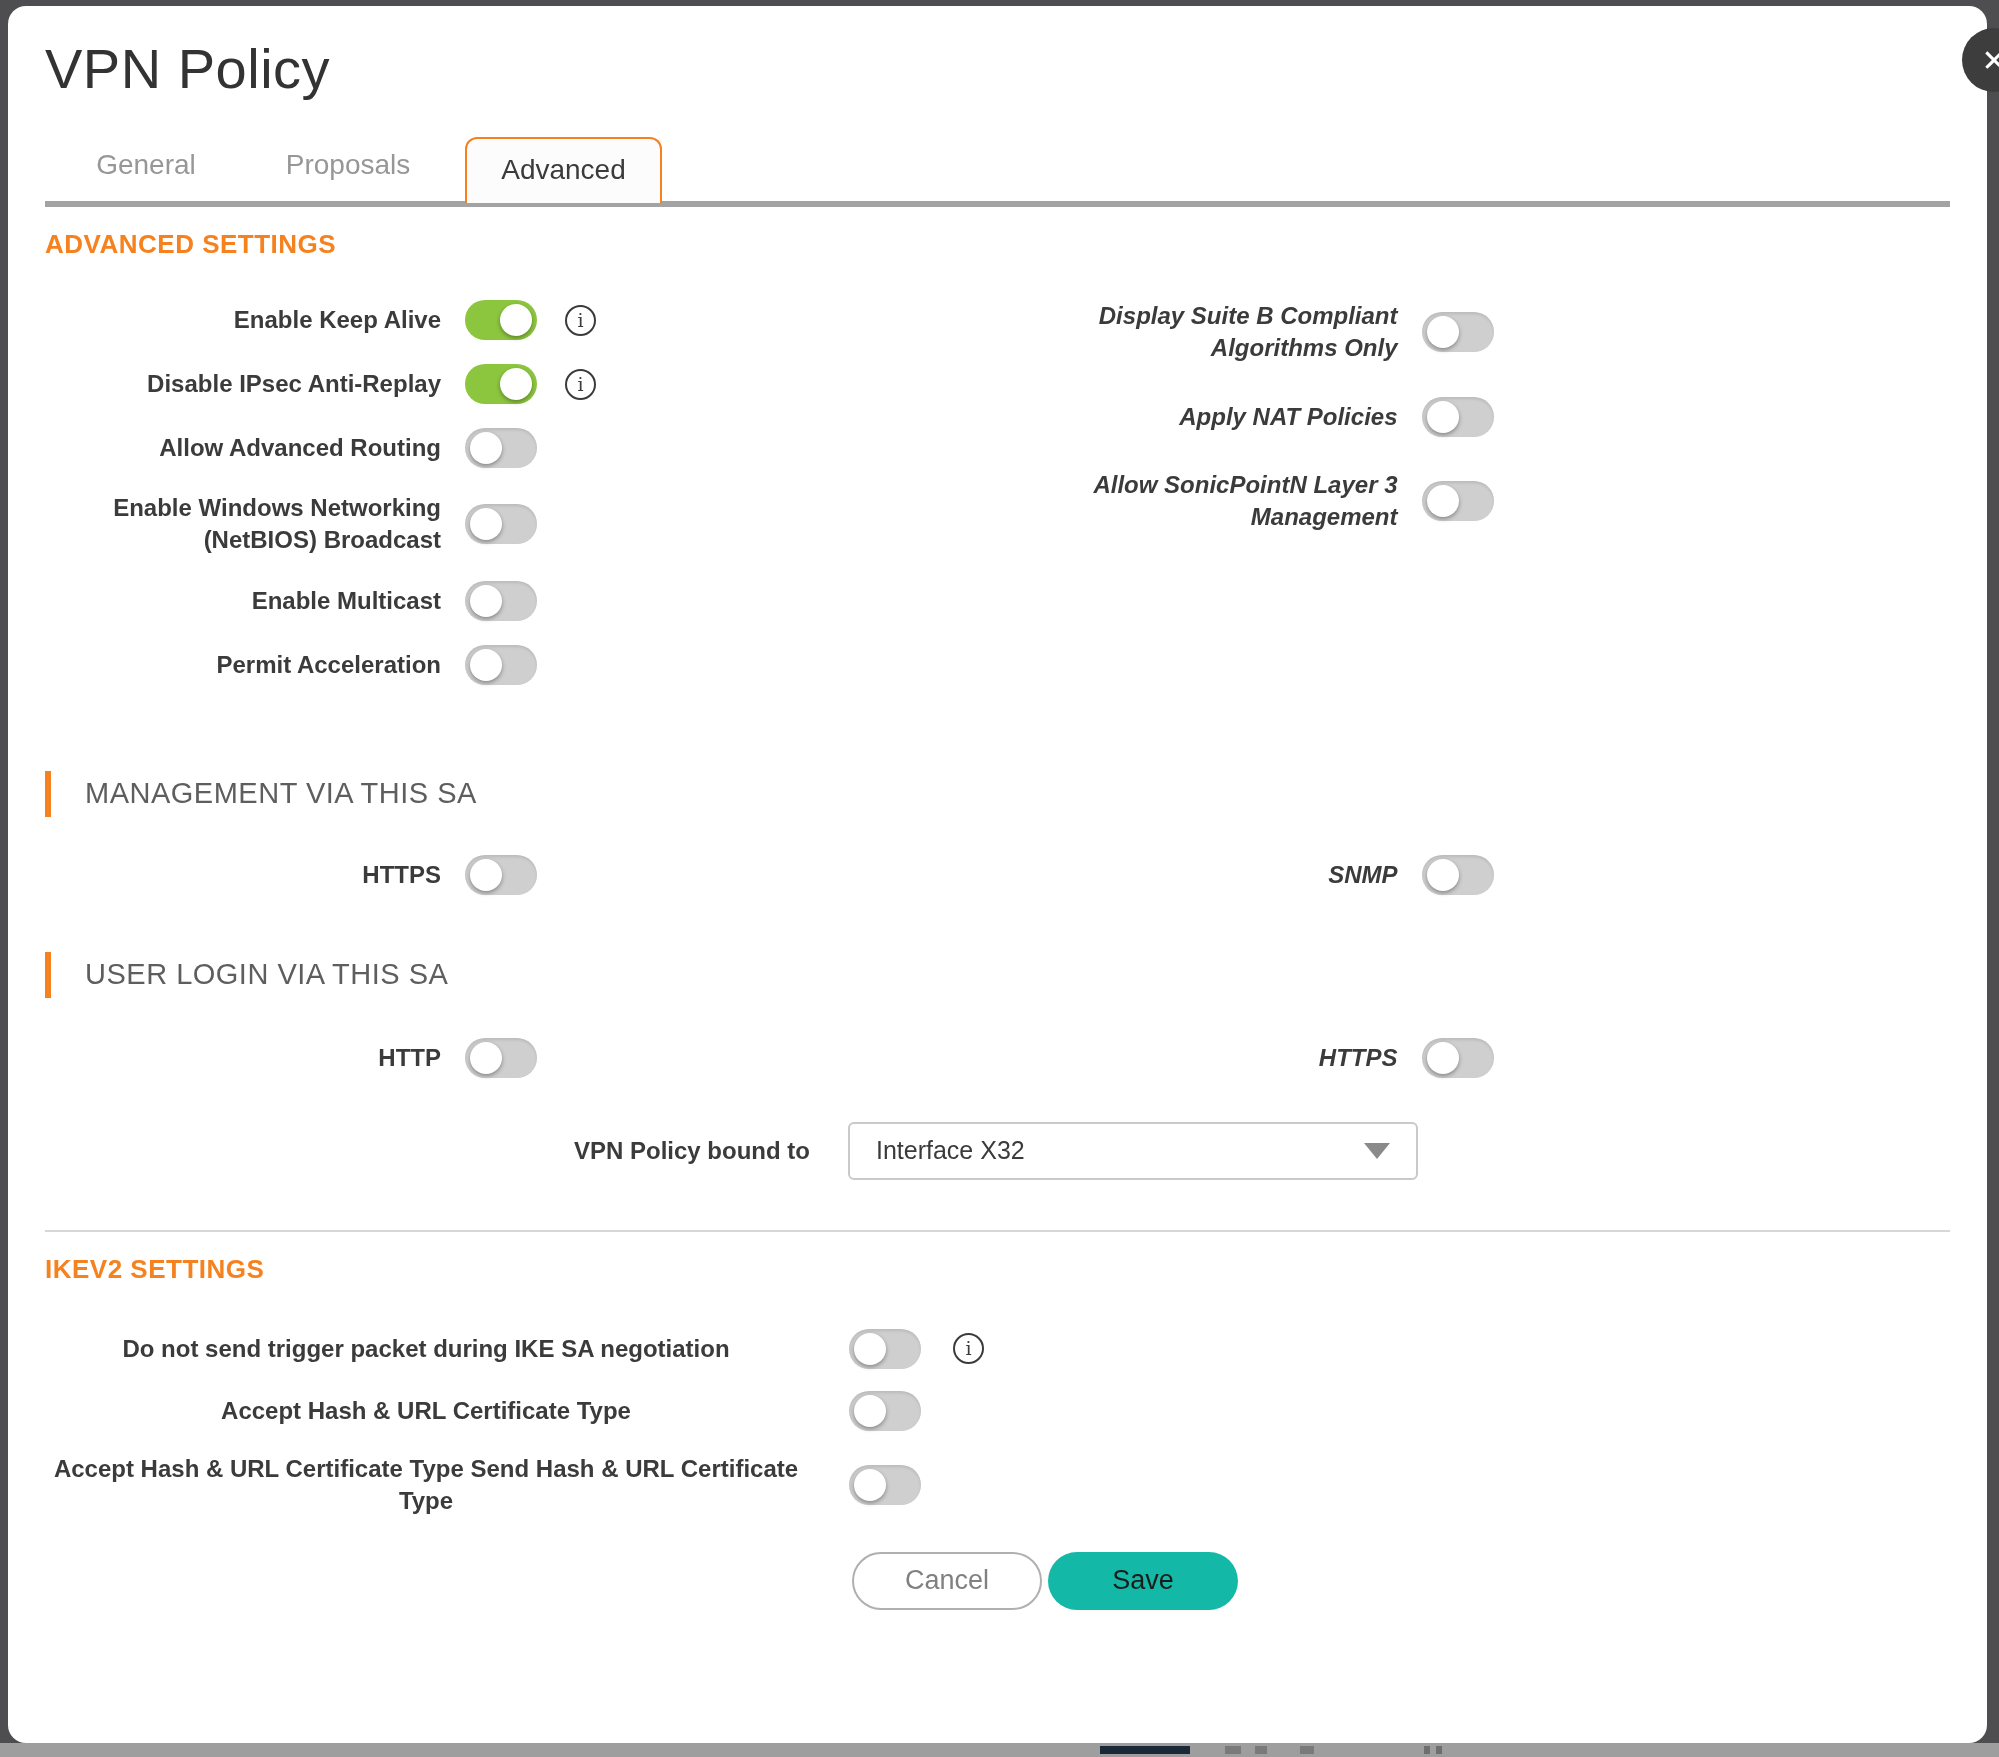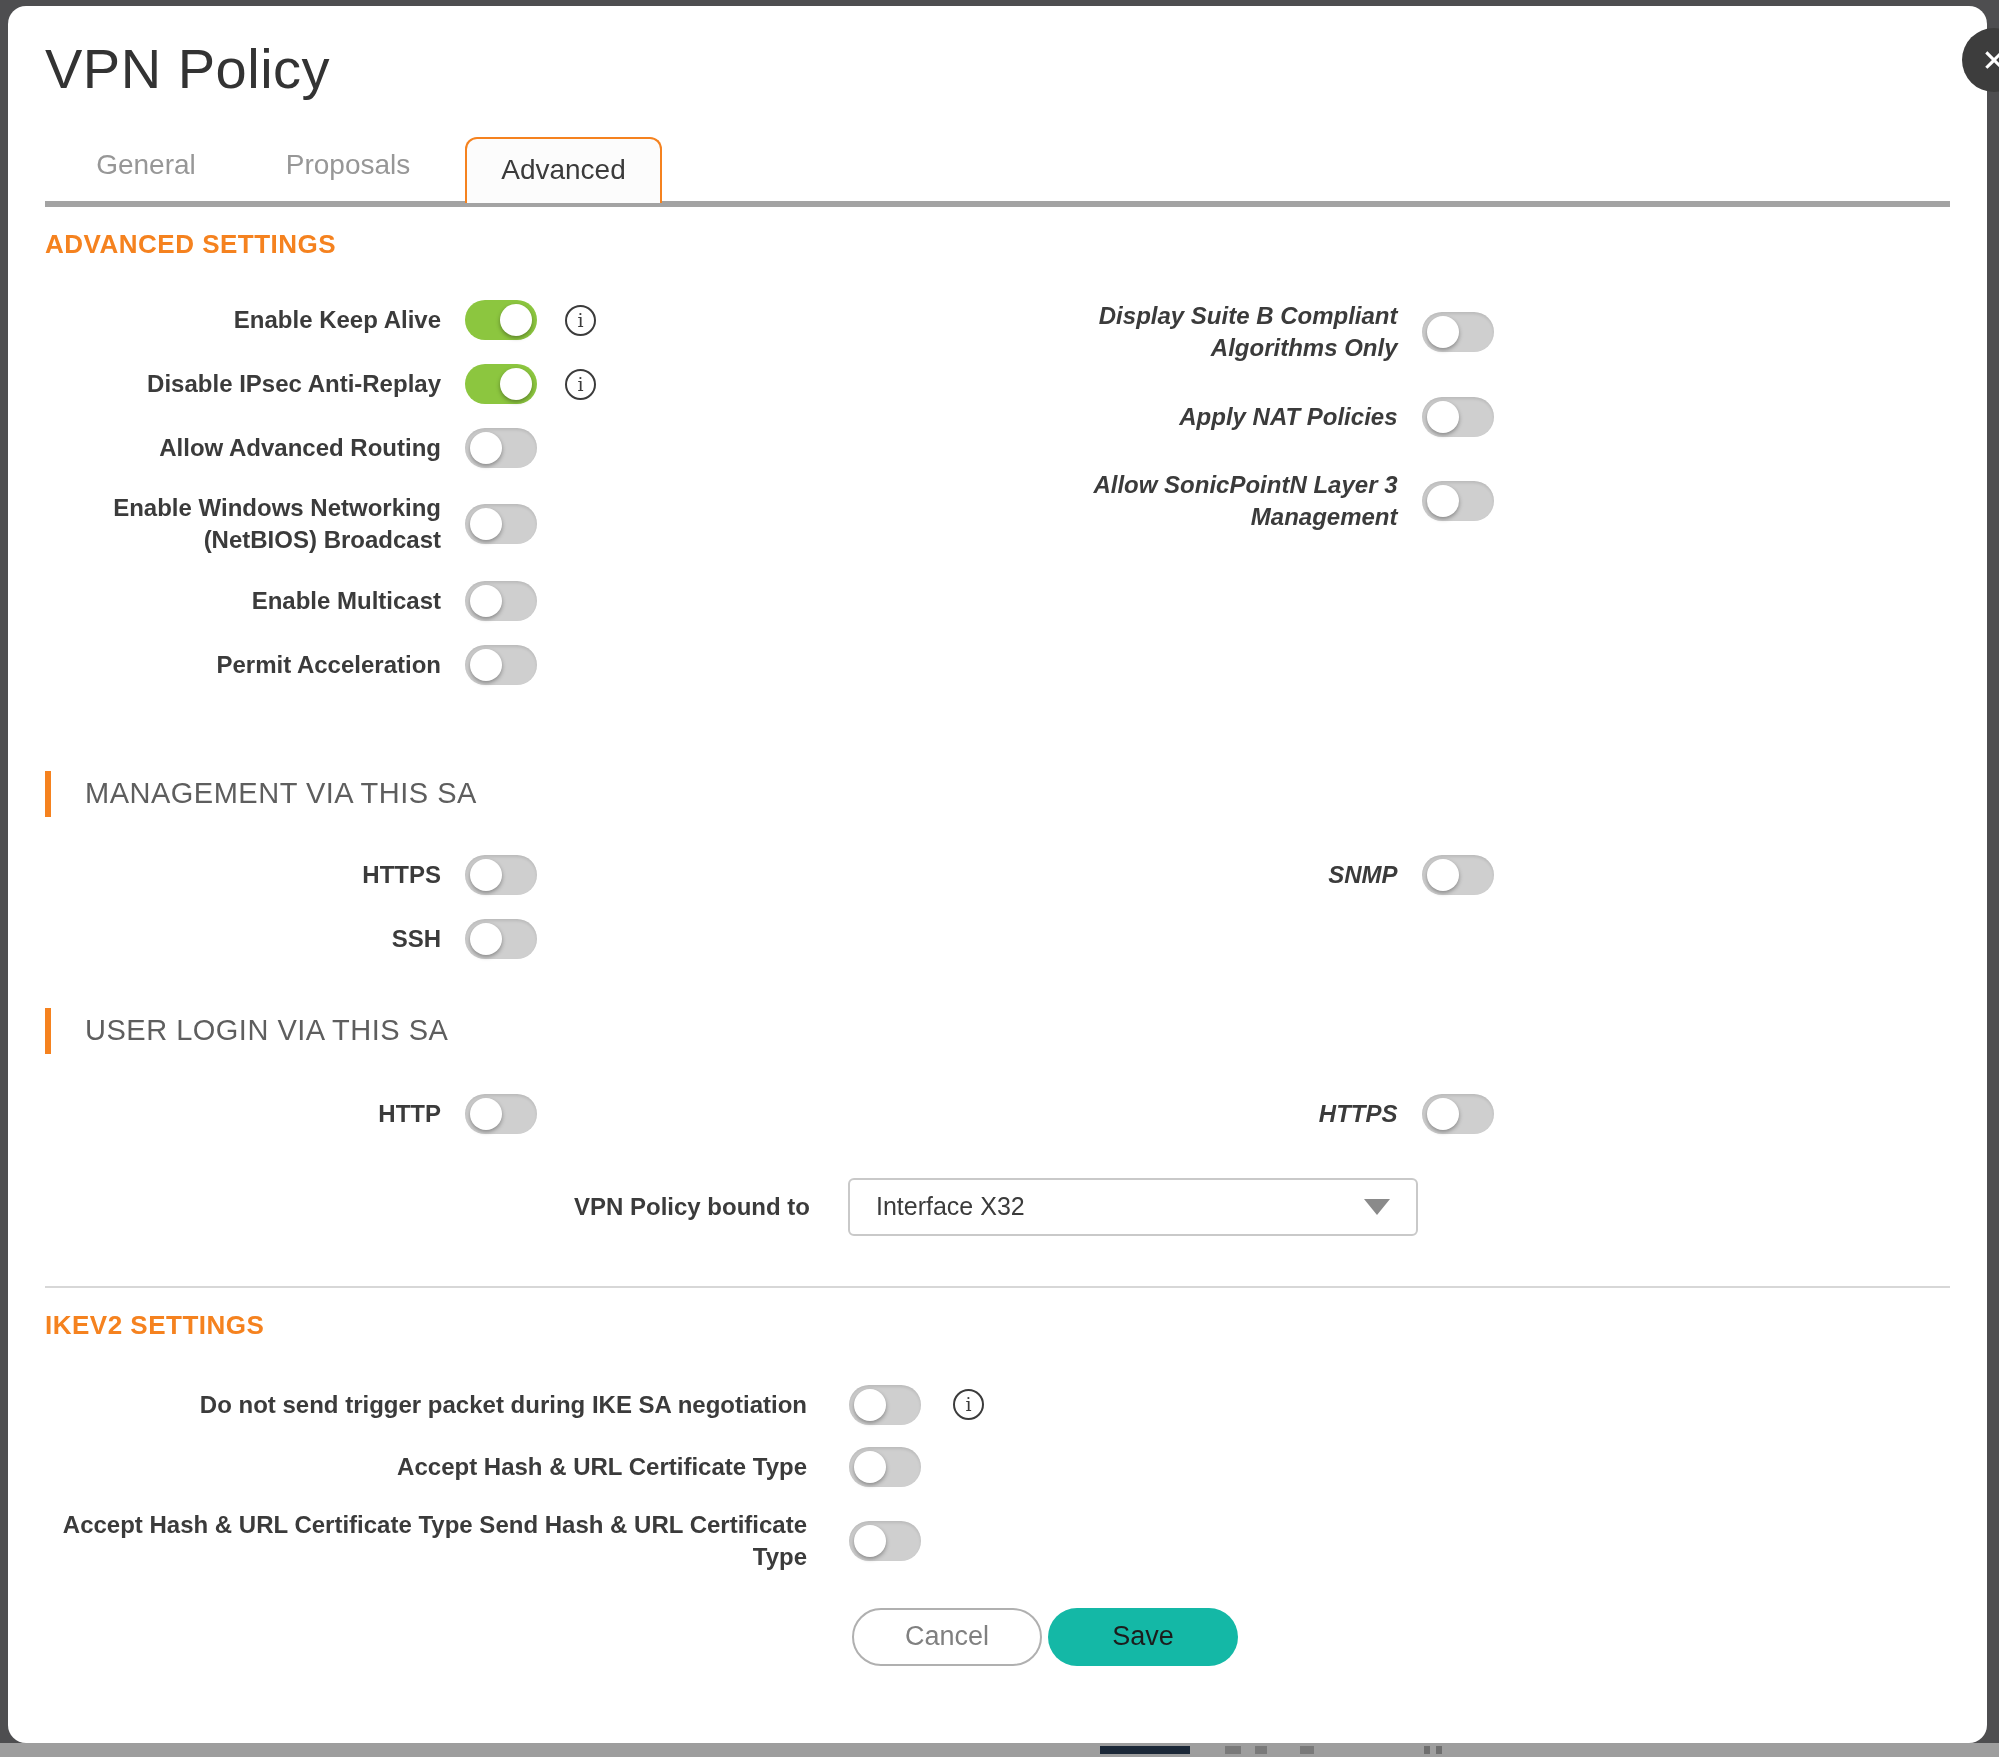--- a/index.html
+++ b/index.html
@@ -56,21 +56,21 @@
   .bound-row .lbl { width:765px; text-align:right; font-size:24px; font-weight:bold; color:#3b3b3b; }
   .dropdown { margin-left:38px; width:570px; height:58px; border:2px solid #c9c9c9; border-radius:6px;
               display:flex; align-items:center; padding:12px 26px; font-size:25px; color:#3b3b3b; cursor:pointer; background:#fff; }
   .caret { margin-left:auto; width:0; height:0; border-left:13px solid transparent; border-right:13px solid transparent;
            border-top:16px solid #8a8a8a; }
 
   .divider { margin-top:50px; border:none; border-top:2px solid #d7d7d7; }
 
   .ik-rows { margin-top:44px; }
   .ik-row { display:flex; align-items:center; margin-bottom:22px; }
-  .ik-row .lbl { width:762px; text-align:right; font-size:24px; font-weight:bold; color:#3b3b3b; line-height:1.35; }
+  .ik-row .lbl { width:762px; text-align:center; font-size:24px; font-weight:bold; color:#3b3b3b; line-height:1.35; }
   .ik-row .tgl { margin-left:42px; }
   .ik-row .info { margin-left:32px; }
 
   .btn-row { margin-top:34px; display:flex; justify-content:center; gap:6px; padding-left:95px; }
   .btn { height:58px; width:190px; border-radius:29px; font-size:27px; display:flex; align-items:center;
          justify-content:center; cursor:pointer; font-family:"Liberation Sans", sans-serif; }
   .btn-cancel { background:#ffffff; border:2px solid #b0b0b0; color:#808080; }
   .btn-save { background:#14b8a6; border:none; color:#1c1c1c; }
 
   .close-btn { position:absolute; top:28px; left:1962px; width:64px; height:64px; border-radius:50%;
@@ -155,24 +155,20 @@
       <div class="sec-bar"></div>
       <div class="sec-txt">MANAGEMENT VIA THIS SA</div>
     </div>
 
     <div class="grid2 rows-mgmt">
       <div>
         <div class="toggle-row">
           <div class="lbl">HTTPS</div>
           <div class="tgl"></div>
         </div>
-        <div class="toggle-row">
-          <div class="lbl">SSH</div>
-          <div class="tgl"></div>
-        </div>
       </div>
       <div>
         <div class="toggle-row rcol">
           <div class="lbl">SNMP</div>
           <div class="tgl"></div>
         </div>
       </div>
     </div>
 
     <div class="sec-hdr" style="margin-top:25px;">

